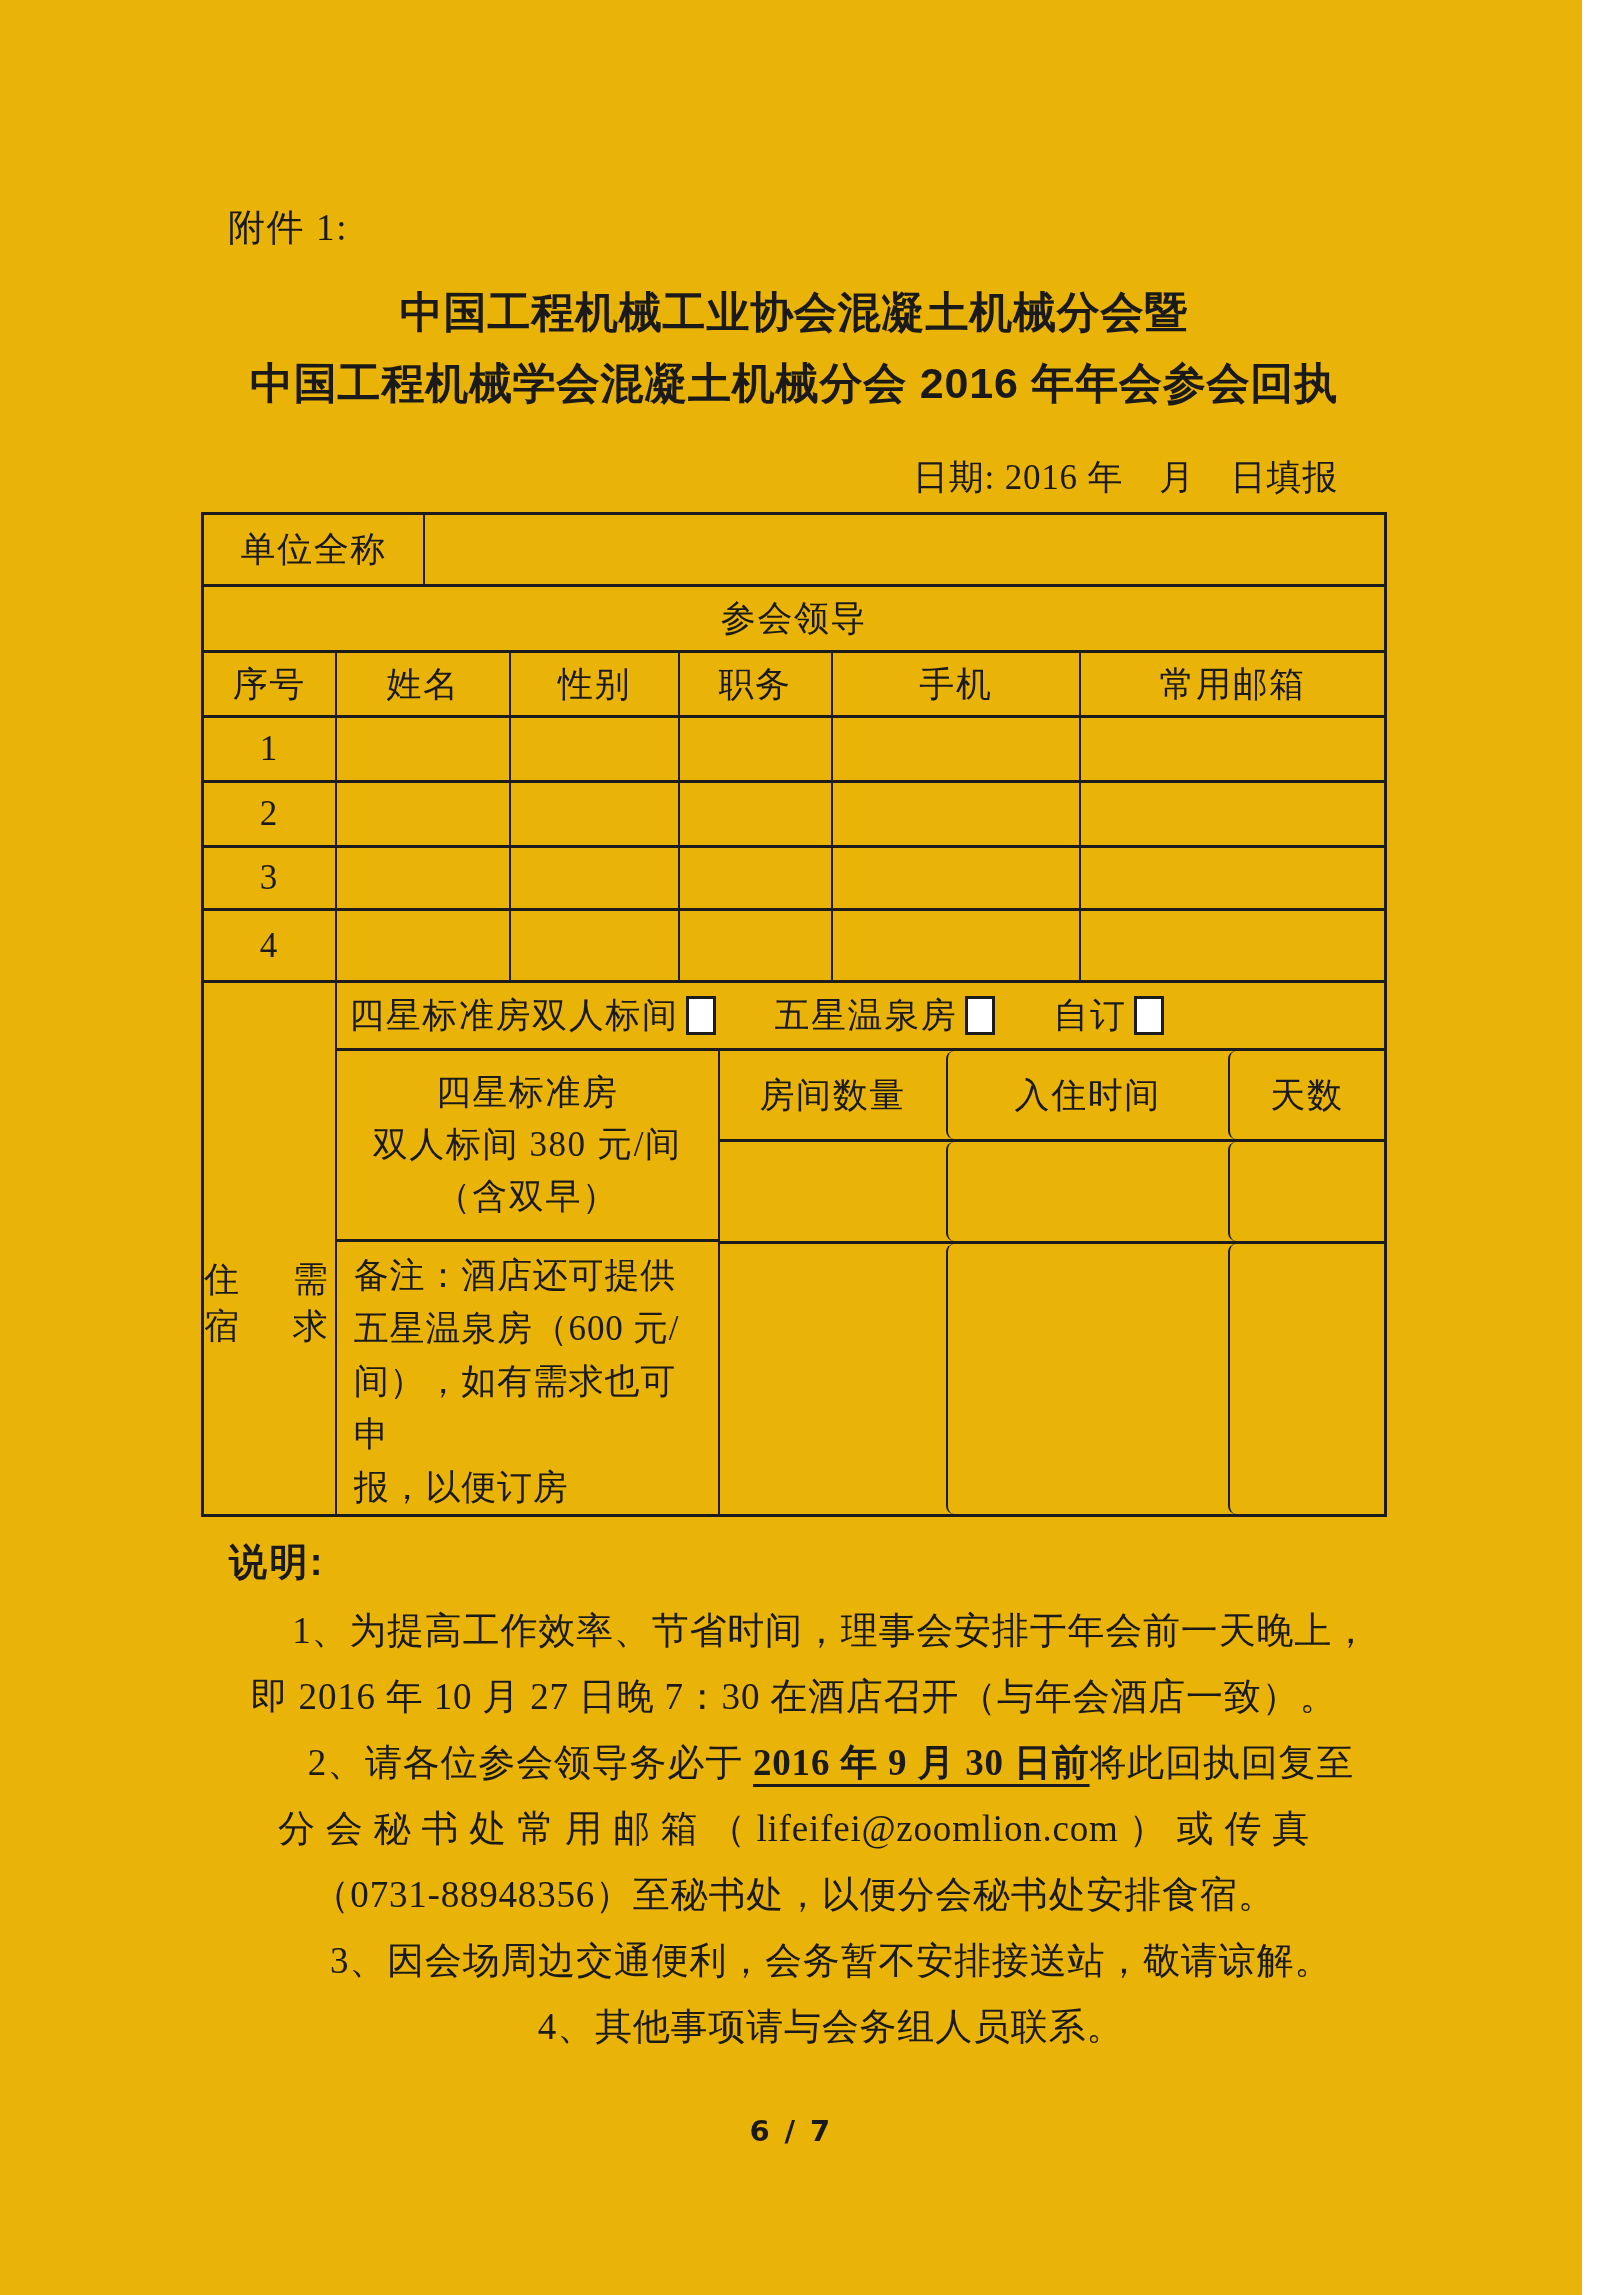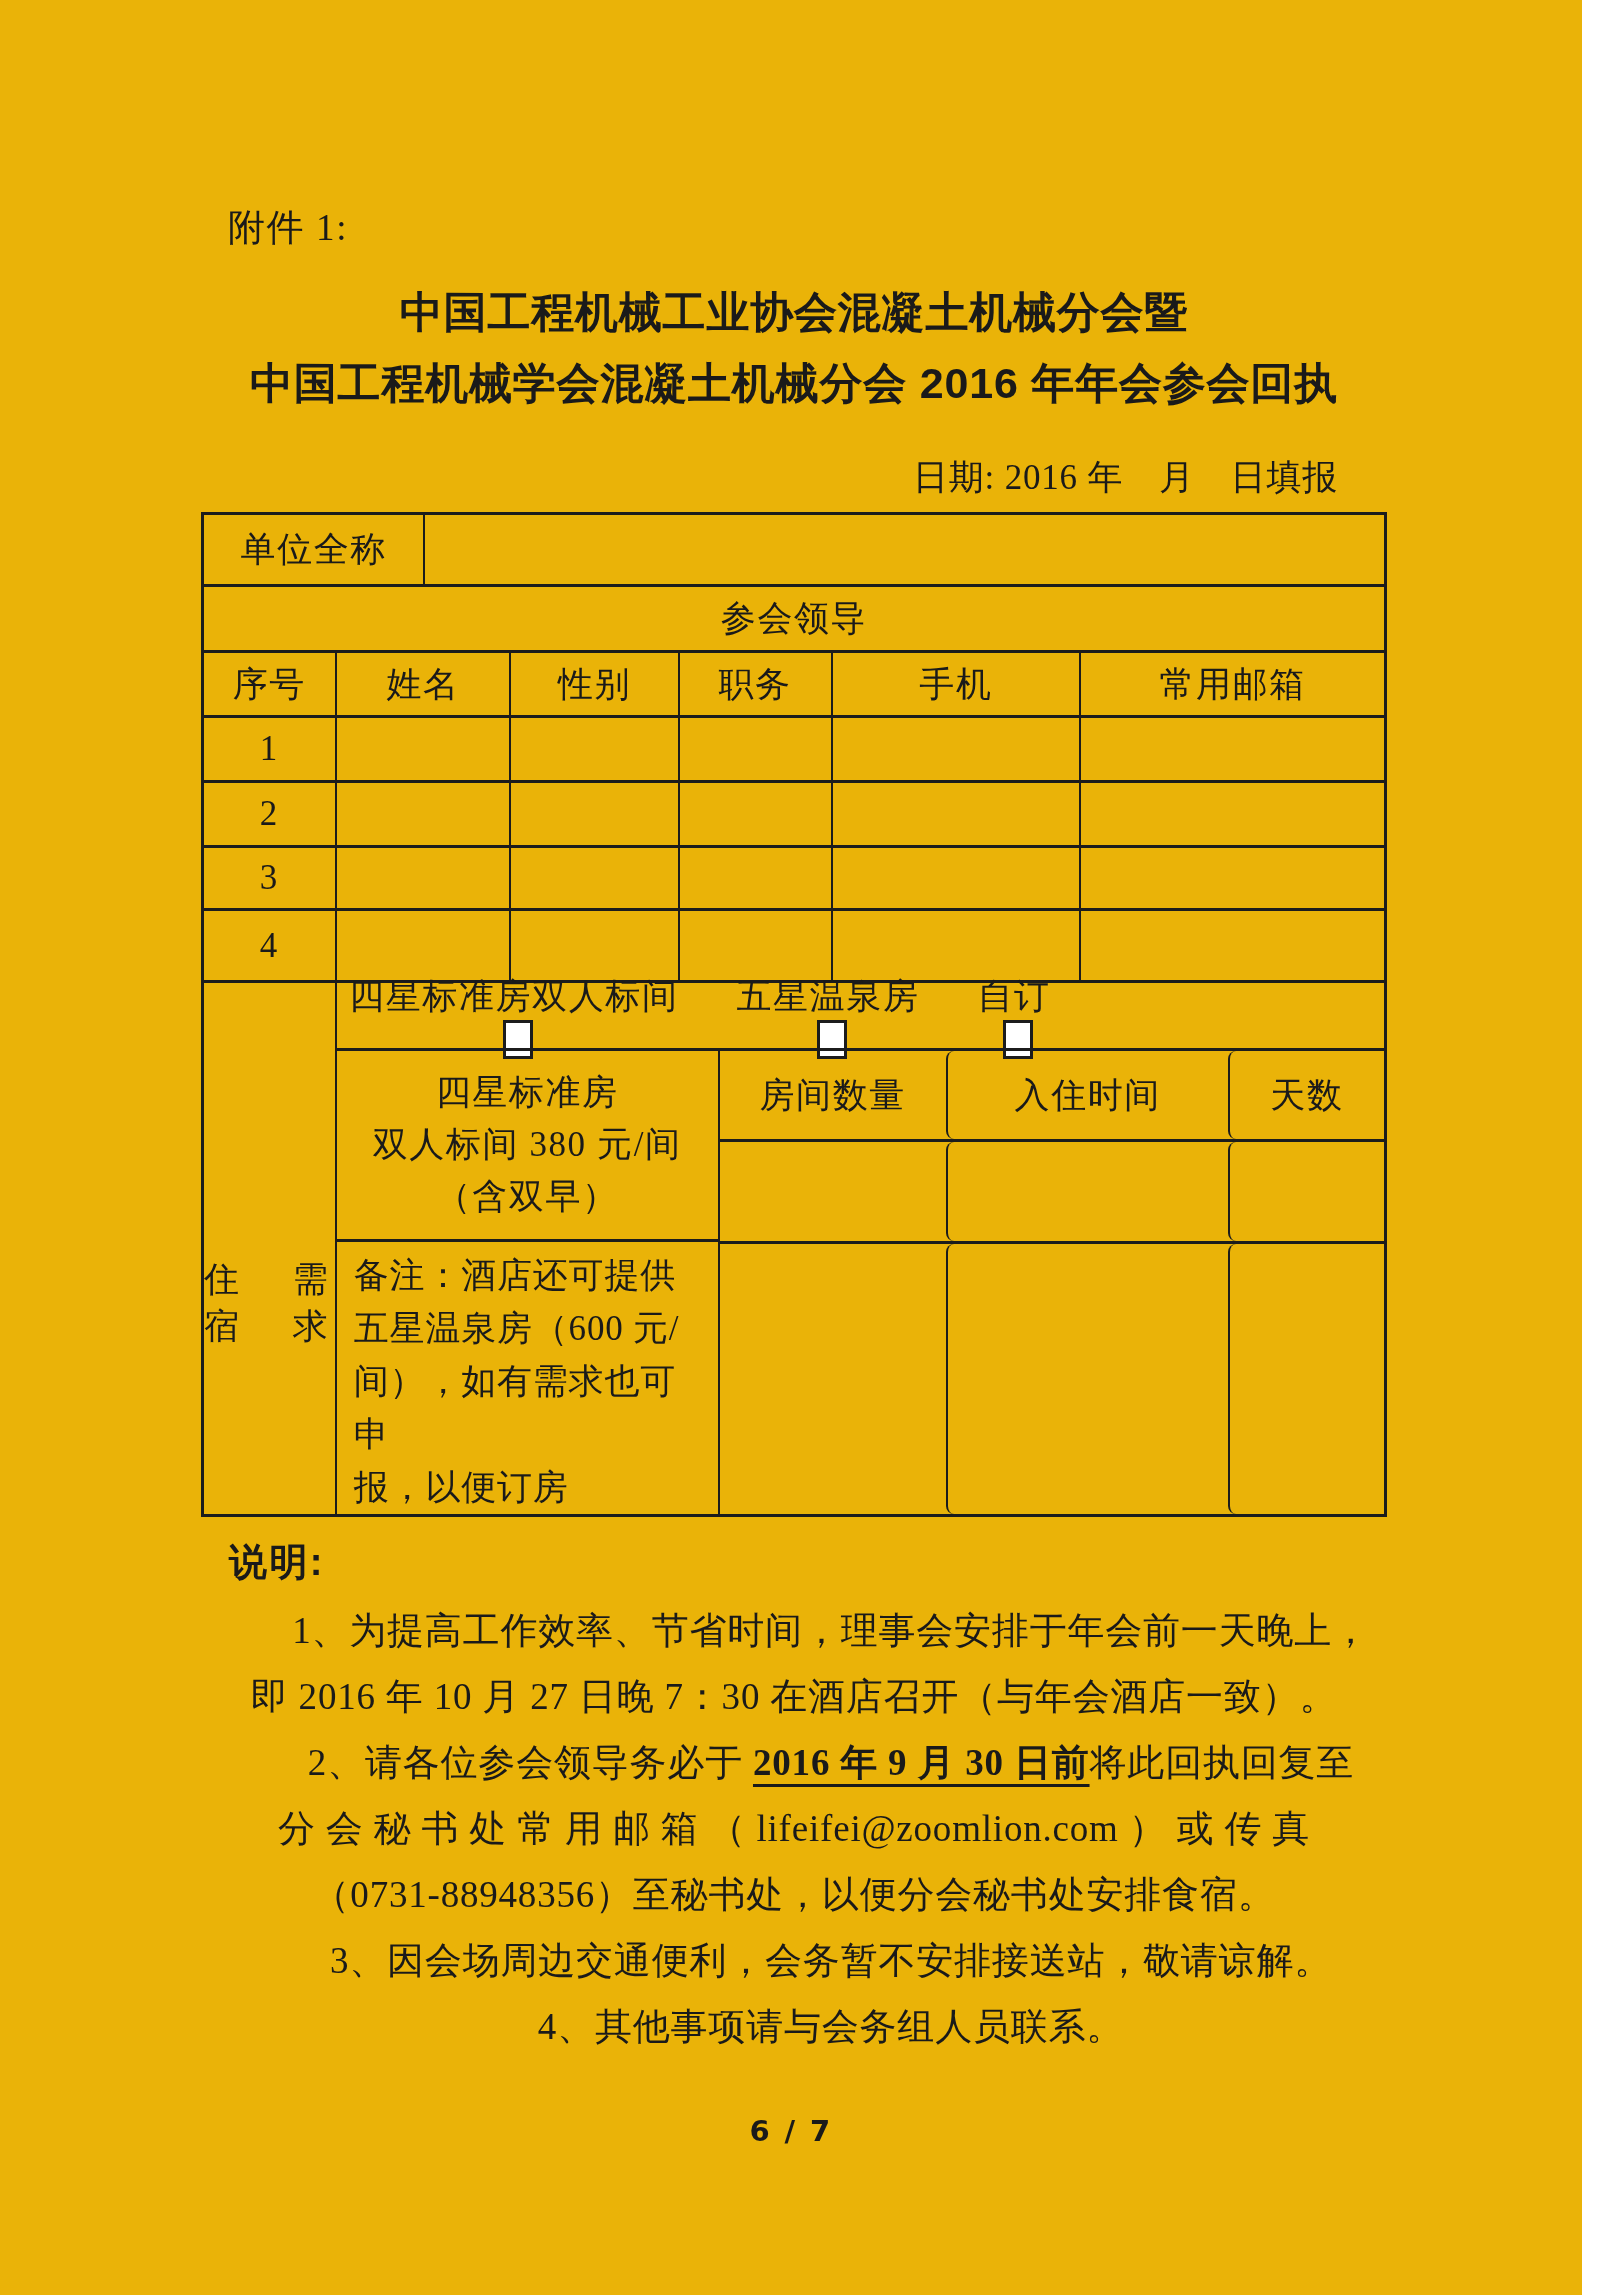--- a/index.html
+++ b/index.html
@@ -54,21 +54,21 @@
     width:11.06%;
     display:flex; flex-direction:row; align-items:center;
     padding-top:86px; gap:47px;
     border-left:none; font-size:35px; letter-spacing:1.6px;margin-top:24px;
   }
   .acc-right { flex:1; display:flex; flex-direction:column; border-left:2.4px solid #1c1c1c; }
   .acc-options {
     height:65px; display:flex; align-items:center;
     padding-left:12.6px; gap:58px; font-size:35px; letter-spacing:1.6px;
   }
-  .opt { display:flex; align-items:center;flex-direction:column; }
+  .opt { display:flex; align-items:center; }
   .cb {
     display:inline-block; width:30px; height:39px;
     border:3.1px solid #1c1c1c; margin-left:7.9px; background:#fff;
   }
   .acc-body { flex:1; display:flex; border-top:3.1px solid #1c1c1c; min-height:0; }
   .acc-left { width:36.4%; display:flex; flex-direction:column; min-height:0;border-radius:15px; }
   .fourstar {
     height:188px;
     display:flex; flex-direction:column; align-items:center; justify-content:center;
     font-size:35px; line-height:52px; letter-spacing:1.6px; text-align:center;

